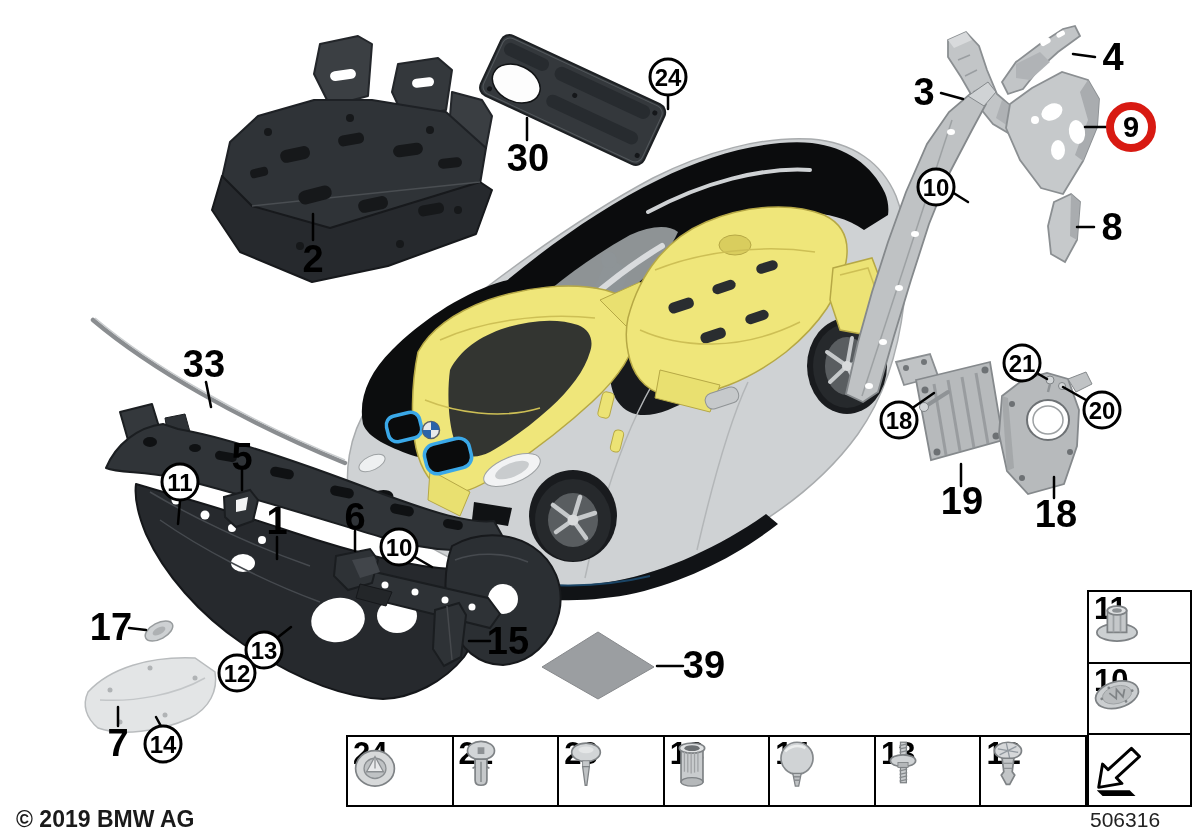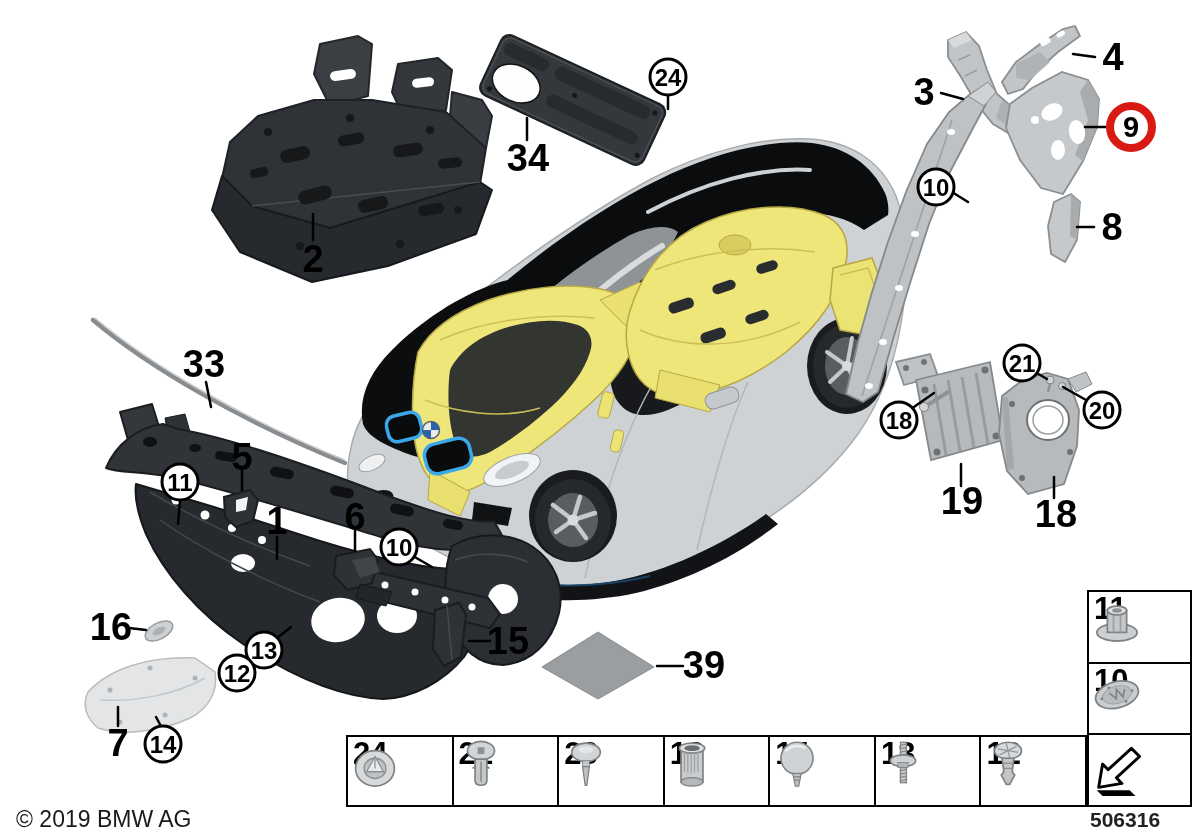--- a/index.html
+++ b/index.html
@@ -23,22 +23,22 @@
   .legend-cell{flex:1 1 0;position:relative;border-right:2px solid #000;display:flex;
                align-items:center;justify-content:flex-end;cursor:pointer;background:#fff;}
   .legend-cell:last-child{border-right:none;}
   .legend-col{position:absolute;left:1087px;top:590px;width:105px;height:217px;border:2px solid #000;
               background:#fff;box-sizing:border-box;display:flex;flex-direction:column;}
   .legend-colcell{flex:1 1 0;position:relative;border-bottom:2px solid #000;display:flex;
                   align-items:center;justify-content:flex-end;cursor:pointer;background:#fff;}
   .legend-colcell:last-child{border-bottom:none;}
   .cellnum{position:absolute;left:5px;top:1px;font-weight:bold;font-size:31px;color:#000;line-height:1.05;}
   .cellicon{margin-right:4px;}
-  .copyright{position:absolute;left:16px;top:806px;font-weight:normal;font-size:23px;color:#1a1a1a;}
-  .diagnum{position:absolute;left:1090px;top:808px;font-size:21px;color:#222;font-weight:bold;}
+  .copyright{position:absolute;left:16px;top:806px;font-weight:bold;font-size:23px;color:#1a1a1a;}
+  .diagnum{position:absolute;left:1090px;top:808px;font-size:21px;color:#222;}
 </style>
 </head>
 <body>
 
 <div class="stage">
 
 <svg width="1200" height="840" viewBox="0 0 1200 840">
 
   <g>
     <path d="M93,320 C150,368 240,420 345,463" fill="none" stroke="#8a8d90" stroke-width="4.5" stroke-linecap="round"></path>
@@ -409,29 +409,29 @@
     <line x1="657" y1="666" x2="683" y2="666"></line>
     <line x1="961" y1="464" x2="961" y2="486"></line>
     <line x1="911" y1="409" x2="934" y2="393"></line>
     <line x1="1035" y1="372" x2="1047" y2="379"></line>
     <line x1="1063" y1="387" x2="1086" y2="400"></line>
     <line x1="1054" y1="477" x2="1054" y2="498"></line>
   </g>
 </svg>
 
 <div class="lbl" style="left:313px;top:259px">2</div>
-<div class="lbl" style="left:528px;top:158px">34</div>
+<div class="lbl" style="left:528px;top:158px">30</div>
 <div class="lbl" style="left:924px;top:92px">3</div>
 <div class="lbl" style="left:1113px;top:57px">4</div>
 <div class="lbl" style="left:1112px;top:227px">8</div>
 <div class="lbl" style="left:204px;top:364px">33</div>
 <div class="lbl" style="left:242px;top:457px">5</div>
 <div class="lbl" style="left:277px;top:521px">1</div>
 <div class="lbl" style="left:355px;top:517px">6</div>
-<div class="lbl" style="left:111px;top:627px">16</div>
+<div class="lbl" style="left:111px;top:627px">17</div>
 <div class="lbl" style="left:118px;top:743px">7</div>
 <div class="lbl" style="left:508px;top:641px">15</div>
 <div class="lbl" style="left:704px;top:665px">39</div>
 <div class="lbl" style="left:962px;top:501px">19</div>
 <div class="lbl" style="left:1056px;top:514px">18</div>
 
 <div class="lblc" style="left:668px;top:77px">24</div>
 <div class="lblc" style="left:936px;top:187px">10</div>
 <div class="lblc" style="left:180px;top:482px">11</div>
 <div class="lblc" style="left:399px;top:547px">10</div>

